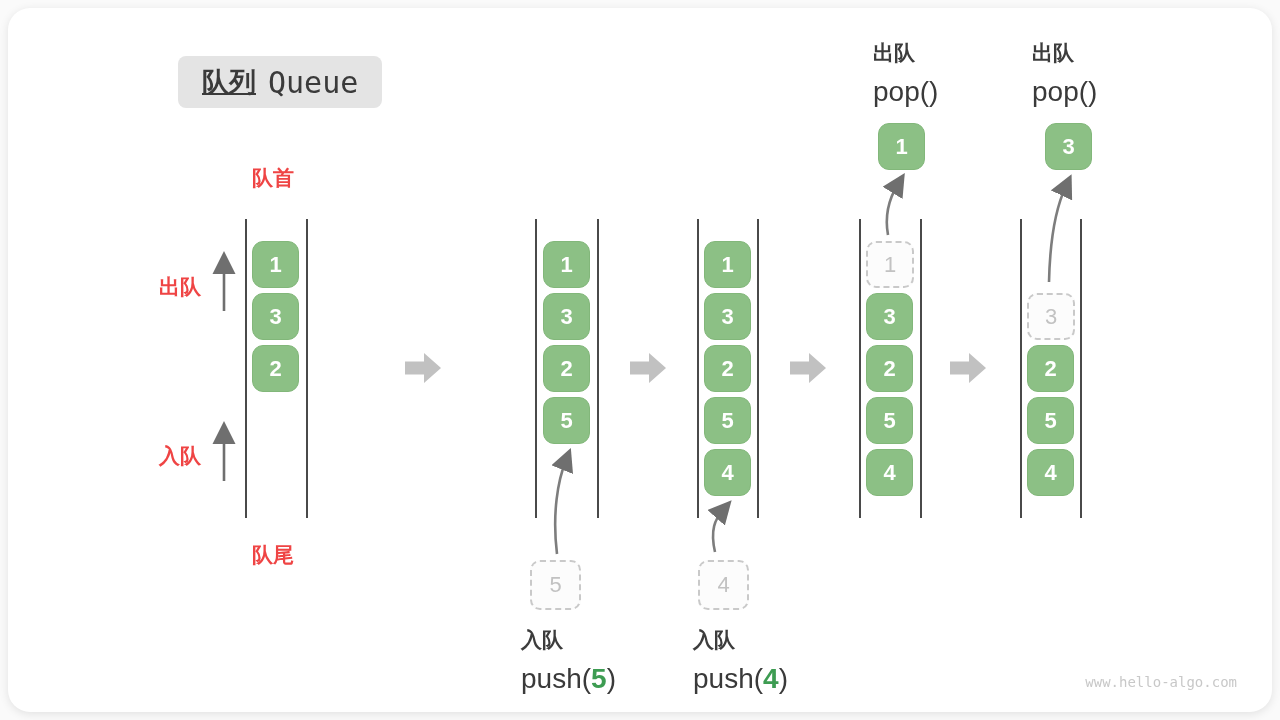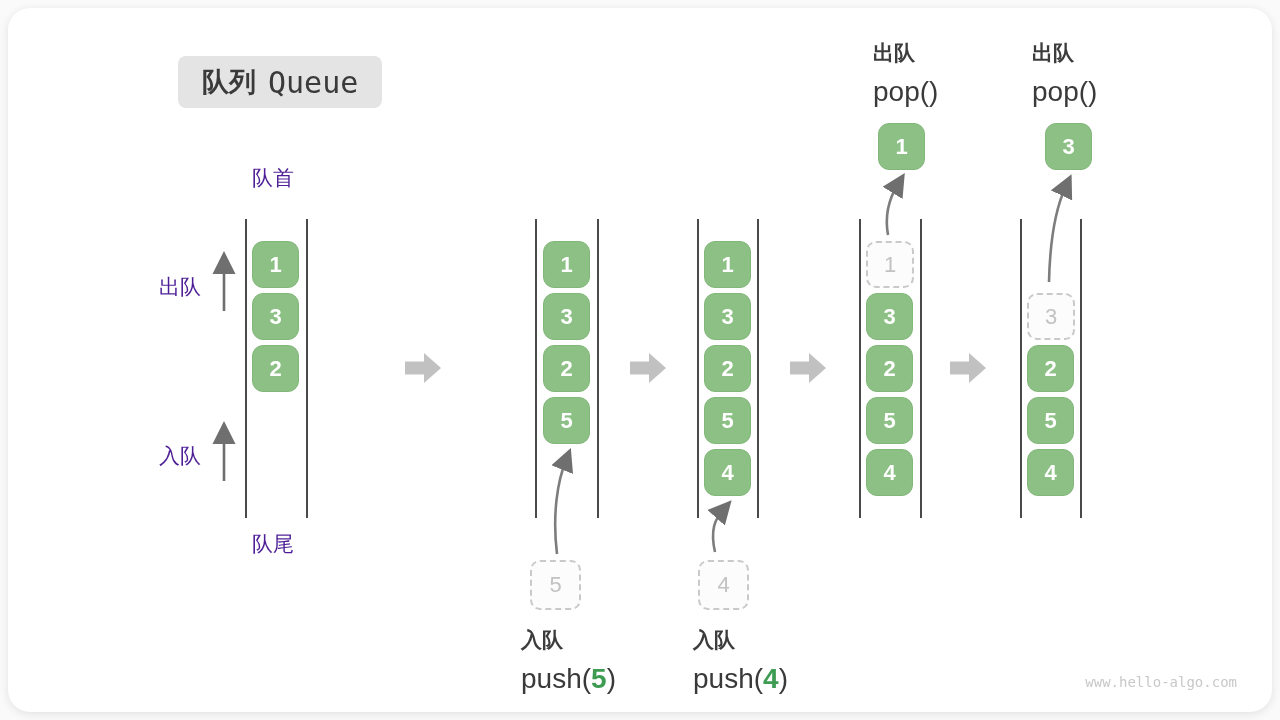--- a/index.html
+++ b/index.html
@@ -9,23 +9,23 @@
     position:absolute; left:8px; top:8px; width:1264px; height:704px;
     background:#ffffff; border-radius:22px;
     box-shadow:0 2px 10px rgba(0,0,0,0.10);
   }
   .title-badge {
     position:absolute; left:170px; top:48px; height:52px;
     background:#e4e4e4; border-radius:8px;
     display:flex; align-items:center; gap:12px; padding:0 24px;
     color:#3a3a3a;
   }
-  .title-cn { font-size:27px; font-weight:bold; }
+  .title-cn { font-size:27px; font-weight:bold;text-decoration:underline; }
   .title-en { font-size:30px; font-family:"DejaVu Sans Mono","Liberation Mono",monospace; }
-  .cjk-label { position:absolute; color:#4c1d95; font-size:21px; font-weight:normal; white-space:nowrap; }
+  .cjk-label { position:absolute; color:#ef4444; font-size:21px; font-weight:bold; white-space:nowrap; }
   .rail { position:absolute; top:211px; width:2px; height:299px; background:#4a4a4a; }
   .qbox {
     position:absolute; width:47px; height:47px; border-radius:11px;
     background:#8cc085; border:1px solid #82b77a;
     color:#ffffff; font-size:22px; font-weight:bold;
     display:flex; align-items:center; justify-content:center;
   }
   .ghost {
     position:absolute; width:48px; height:47px; border-radius:10px;
     background:#fcfcfc; border:2px dashed #c9c9c9;
@@ -50,21 +50,21 @@
 
 <div class="canvas">
   <div class="card">
 
     <div class="title-badge">
       <span class="title-cn">队列</span>
       <span class="title-en">Queue</span>
     </div>
 
     <div class="cjk-label" style="left:244px; top:156px;">队首</div>
-    <div class="cjk-label" style="left:244px; top:522px;">队尾</div>
+    <div class="cjk-label" style="left:244px; top:533px;">队尾</div>
     <div class="cjk-label" style="left:151px; top:265px;">出队</div>
     <div class="cjk-label" style="left:151px; top:434px;">入队</div>
 
     <div class="rail" style="left:237px;"></div>
     <div class="rail" style="left:298px;"></div>
     <div class="rail" style="left:527px;"></div>
     <div class="rail" style="left:589px;"></div>
     <div class="rail" style="left:689px;"></div>
     <div class="rail" style="left:749px;"></div>
     <div class="rail" style="left:851px;"></div>

